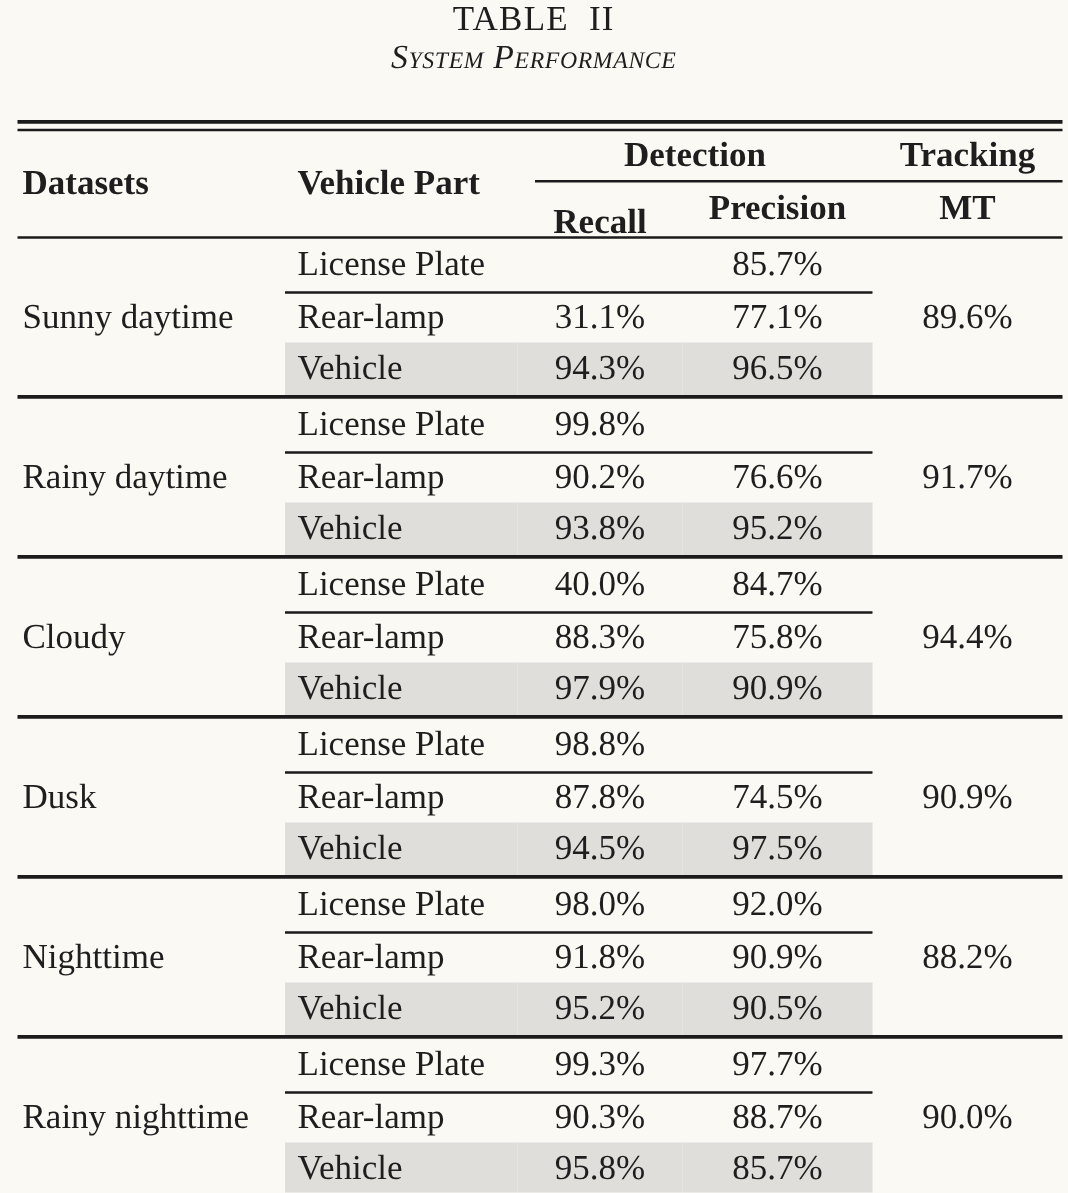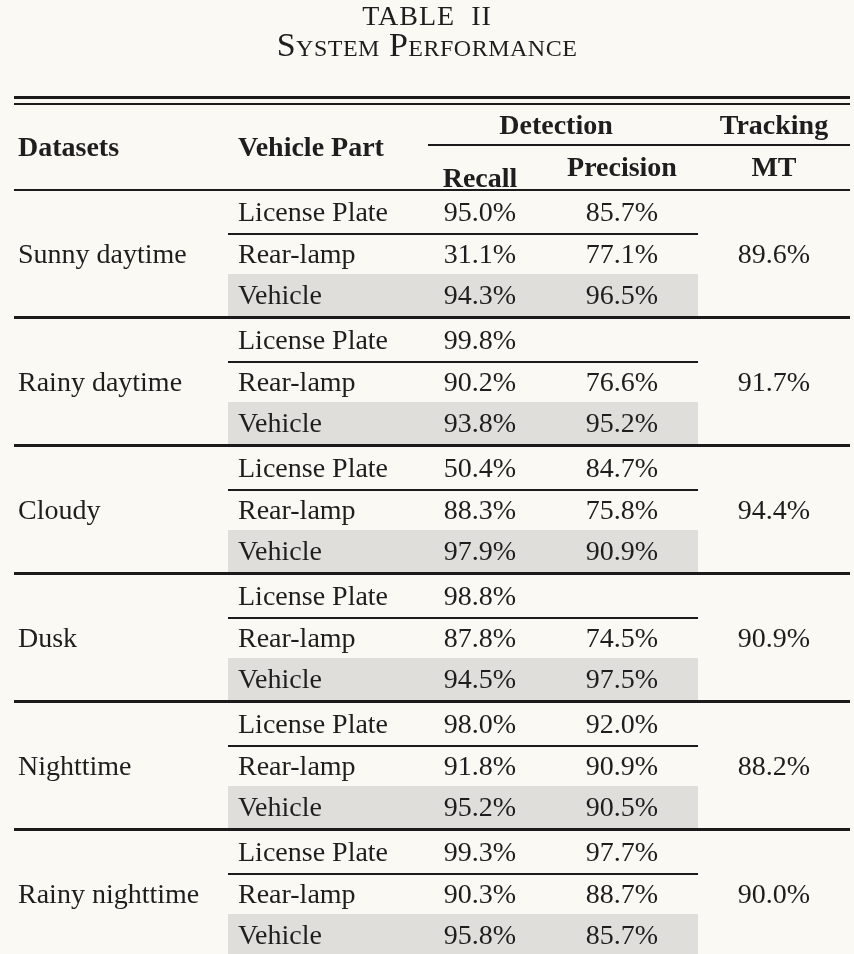--- a/index.html
+++ b/index.html
@@ -19,24 +19,25 @@
   }
   
   .titles{ text-align:center; padding-top:2px; }
   .table-title{
     font-size:28px;
     letter-spacing:1px;
     white-space:pre;
     line-height:28px;
   }
   .table-subtitle{
-    font-size:34px;
+    font-size:27px;
     font-variant:small-caps;
     letter-spacing:0.5px;
     line-height:30px;
+    font-style:italic;
   }
   
   .table-wrap{
     position:absolute;
     left:14px; top:96px;
     width:836px;
     font-size:28px;
   }
   .rule{ width:100%; background:var(--rule); }
   .rule.r3{ height:3px; }
@@ -110,21 +111,20 @@
     <div class="cell center hdr-tracking">Tracking</div>
     <div class="cell center hdr-recall">Recall</div>
     <div class="cell center hdr-precision">Precision</div>
     <div class="cell center hdr-mt">MT</div>
     <div class="hdr-cmidrule"></div>
   </div>
 
   <section class="grid5 group">
     <div class="cell left-pad4 dataset">Sunny daytime</div>
     <div class="cell left-pad10 part row1">License Plate</div>
-    <div class="cell center recall row1">95.0%</div>
     <div class="cell center precision row1">85.7%</div>
     <div class="cell left-pad10 part row2">Rear-lamp</div>
     <div class="cell center recall row2">31.1%</div>
     <div class="cell center precision row2">77.1%</div>
     <div class="cell left-pad10 part row3 shaded">Vehicle</div>
     <div class="cell center recall row3 shaded">94.3%</div>
     <div class="cell center precision row3 shaded">96.5%</div>
     <div class="cell center mt">89.6%</div>
     <div class="midrule"></div>
   </section>
@@ -139,21 +139,21 @@
     <div class="cell left-pad10 part row3 shaded">Vehicle</div>
     <div class="cell center recall row3 shaded">93.8%</div>
     <div class="cell center precision row3 shaded">95.2%</div>
     <div class="cell center mt">91.7%</div>
     <div class="midrule"></div>
   </section>
 
   <section class="grid5 group">
     <div class="cell left-pad4 dataset">Cloudy</div>
     <div class="cell left-pad10 part row1">License Plate</div>
-    <div class="cell center recall row1">50.4%</div>
+    <div class="cell center recall row1">40.0%</div>
     <div class="cell center precision row1">84.7%</div>
     <div class="cell left-pad10 part row2">Rear-lamp</div>
     <div class="cell center recall row2">88.3%</div>
     <div class="cell center precision row2">75.8%</div>
     <div class="cell left-pad10 part row3 shaded">Vehicle</div>
     <div class="cell center recall row3 shaded">97.9%</div>
     <div class="cell center precision row3 shaded">90.9%</div>
     <div class="cell center mt">94.4%</div>
     <div class="midrule"></div>
   </section>

